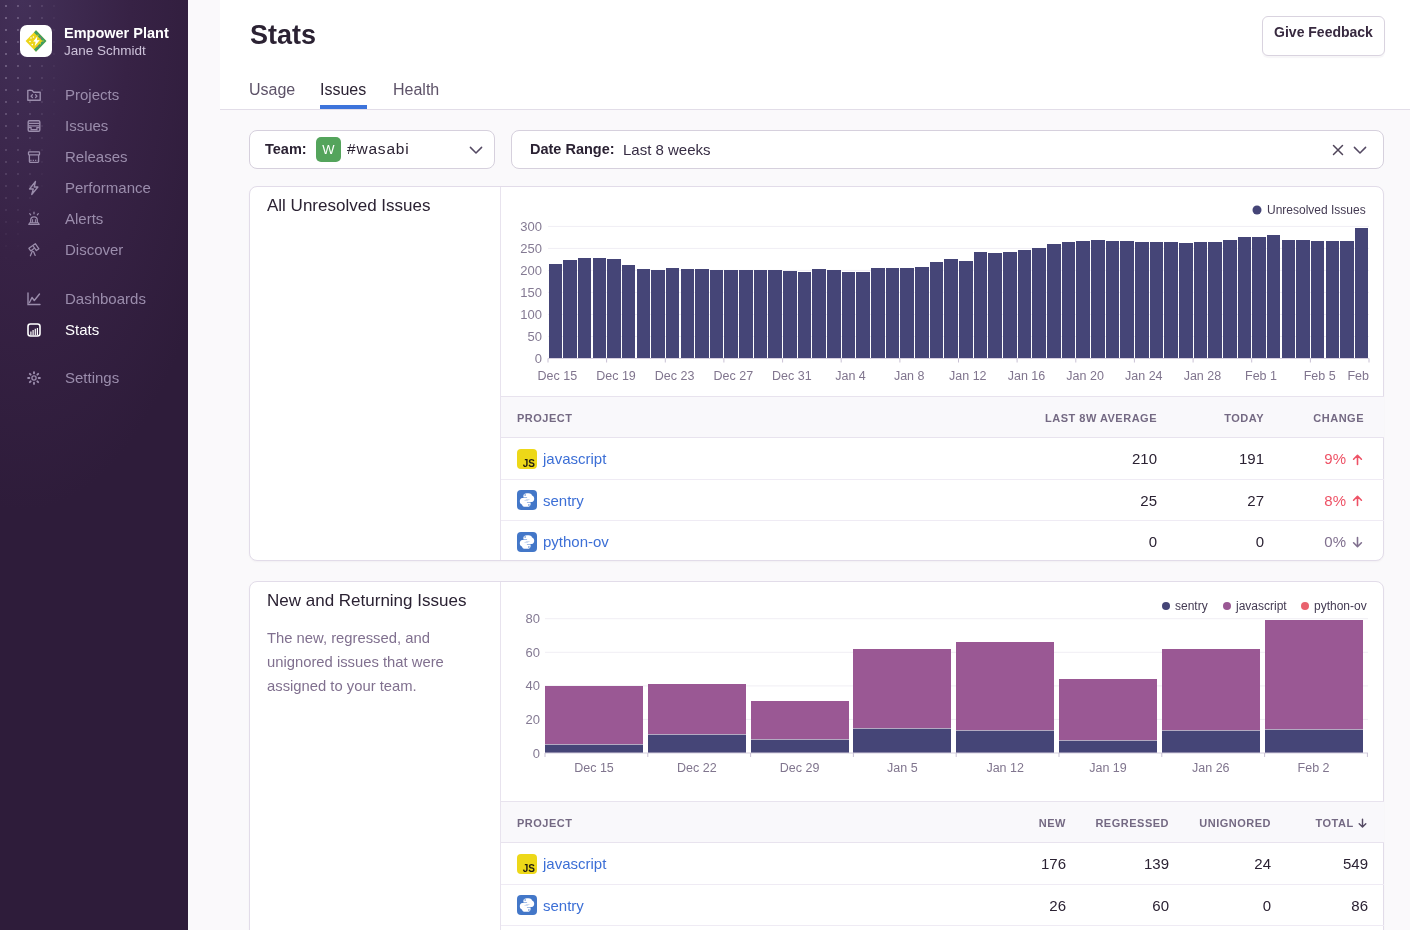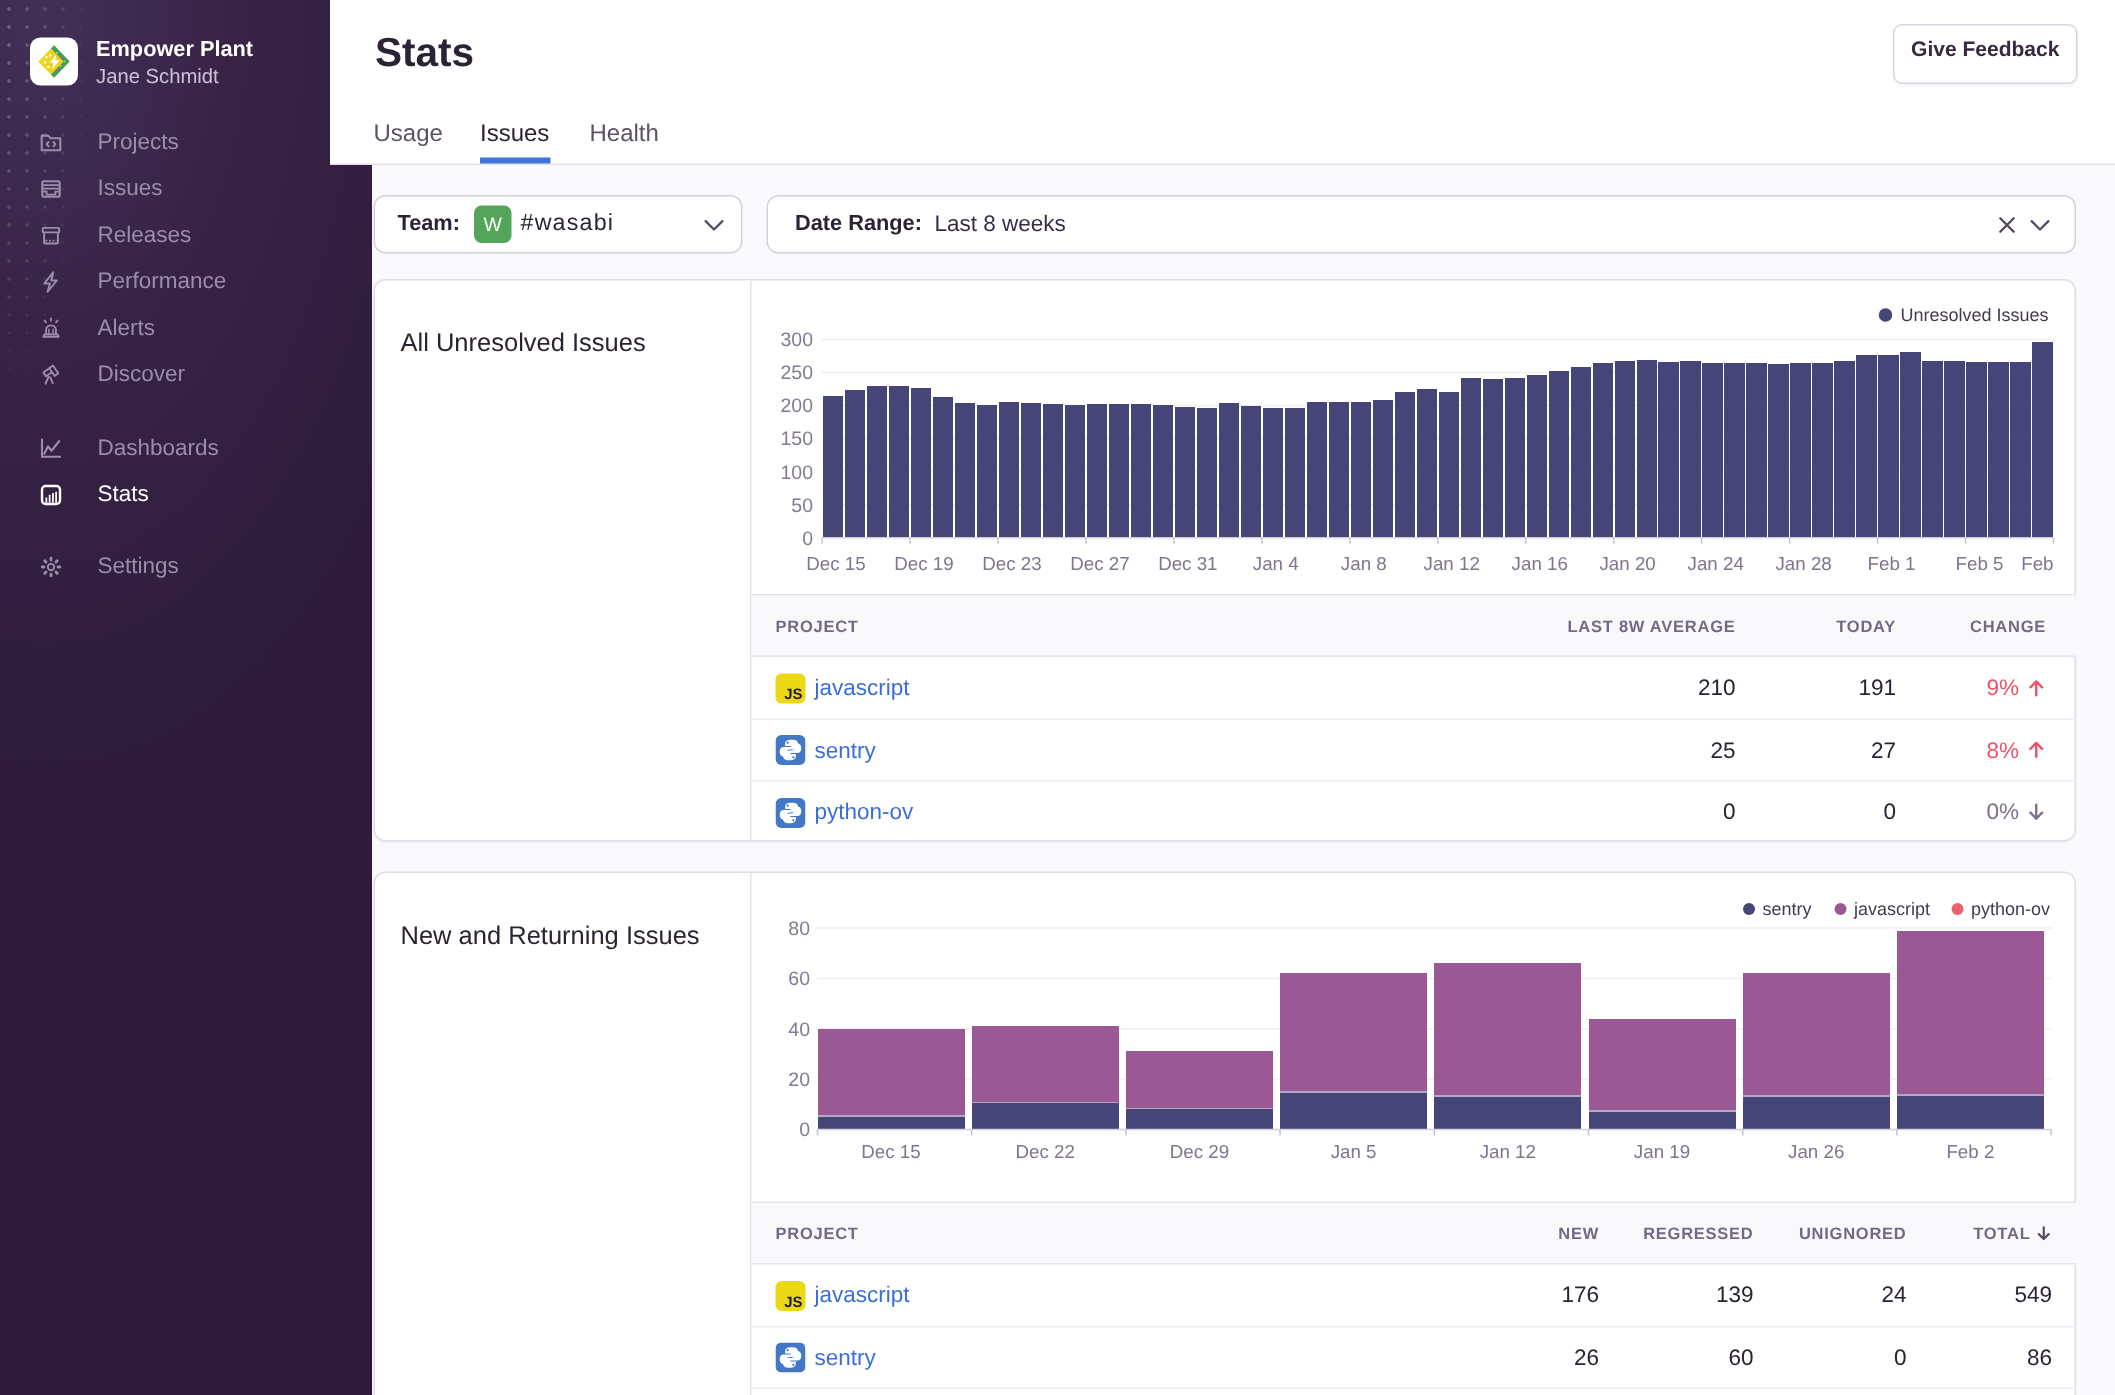--- a/index.html
+++ b/index.html
@@ -1,20 +1,20 @@
 <!DOCTYPE html>
 <html><head><meta charset="utf-8">
 <style>
 * { margin:0; padding:0; box-sizing:border-box; }
 html,body { width:1410px; height:930px; overflow:hidden; background:#faf9fb;
   font-family:"Liberation Sans", sans-serif; }
 .abs { position:absolute; }
 
 
-#sidebar { position:absolute; left:0; top:0; width:248px; height:930px;
+#sidebar { position:absolute; left:0; top:0; width:188px; height:930px;
   background: radial-gradient(115% 55% at 12% 0%, #433058 0%, #372245 50%, #2e1c3a 100%); }
 #sidebar .dots { position:absolute; left:0; top:0; width:180px; height:640px;
   background-image: radial-gradient(circle, rgba(228,218,242,.38) 1px, transparent 1.25px);
   background-size: 12px 12px;
   -webkit-mask-image: radial-gradient(46% 50% at 0% 4%, rgba(0,0,0,.85) 0%, rgba(0,0,0,.3) 52%, transparent 75%);
   mask-image: radial-gradient(46% 50% at 0% 4%, rgba(0,0,0,.85) 0%, rgba(0,0,0,.3) 52%, transparent 75%);}
 #logo { position:absolute; left:20px; top:25px; width:32px; height:32px; background:#fff;
   border-radius:7px; }
 #orgname { position:absolute; left:64px; top:25px; color:#fff; font-size:14.5px; font-weight:bold; }
 #username { position:absolute; left:64px; top:43px; color:#cdc2da; font-size:13.5px; }
@@ -46,21 +46,21 @@
 #wasabi { position:absolute; left:347px; top:140px; font-size:15.5px; letter-spacing:.8px; color:#2b2233; }
 #last8 { position:absolute; left:623px; top:141px; font-size:15px; color:#372d44; }
 
 
 .panel { position:absolute; left:249px; width:1135px; background:#fff;
   border:1px solid #e2dce9; border-radius:8px; box-shadow:0 1px 2px rgba(40,30,60,0.04); }
 #panel1 { top:186px; height:375px; }
 #panel2 { top:581px; height:420px; }
 .sidecol { position:absolute; left:0; top:0; width:251px; height:100%;
   border-right:1px solid #e8e3ee; }
-.ptitle { position:absolute; left:17px; top:32px; font-size:17px; color:#2b2233; }
+.ptitle { position:absolute; left:17px; top:9px; font-size:17px; color:#2b2233; }
 .pdesc { position:absolute; left:17px; top:44px; width:226px; font-size:14.8px;
   line-height:24px; color:#80708f; }
 
 
 .ptable { position:absolute; left:251px; width:883px; }
 .thead { height:42px; background:#f9f8fb; border-top:1px solid #e8e3ee; border-bottom:1px solid #e8e3ee;
   position:relative; }
 .trow { height:41.5px; position:relative; border-bottom:1px solid #efebf4; }
 .trow:last-child { border-bottom:none; }
 .hcell { position:absolute; top:0; height:42px; line-height:42px; font-size:11px; font-weight:bold;
@@ -336,20 +336,21 @@
 <text x="761.0" y="184" text-anchor="middle" font-size="12.5" fill="#80758e">Feb 1</text>
 <text x="819.7" y="184" text-anchor="middle" font-size="12.5" fill="#80758e">Feb 5</text>
 <text x="869" y="184" text-anchor="end" font-size="12.5" fill="#80758e">Feb</text>
 <circle cx="757" cy="14" r="4.5" fill="#454577"></circle>
 <text x="767" y="18" font-size="12" fill="#433a52">Unresolved Issues</text>
 </svg>
 
 <div class="panel" id="panel2">
  <div class="sidecol"></div>
  <div class="ptitle">New and Returning Issues</div>
+ <div class="pdesc">The new, regressed, and<br>unignored issues that were<br>assigned to your team.</div>
 
 <div class="ptable" style="top:219px">
  <div class="thead">
   <div class="hcell" style="left:16px">PROJECT</div>
   <div class="hcell" style="right:318px">NEW</div>
   <div class="hcell" style="right:215px">REGRESSED</div>
   <div class="hcell" style="right:113px">UNIGNORED</div>
   <div class="hcell" style="right:16px">TOTAL <svg width="11" height="11" viewBox="0 0 13 13" style="vertical-align:-1.5px">
             <path d="M6.5 1.5v9 M2.6 6.8 6.5 10.7 10.4 6.8" stroke="#554a63" stroke-width="1.7" fill="none" stroke-linecap="round" stroke-linejoin="round"></path>
           </svg></div>

